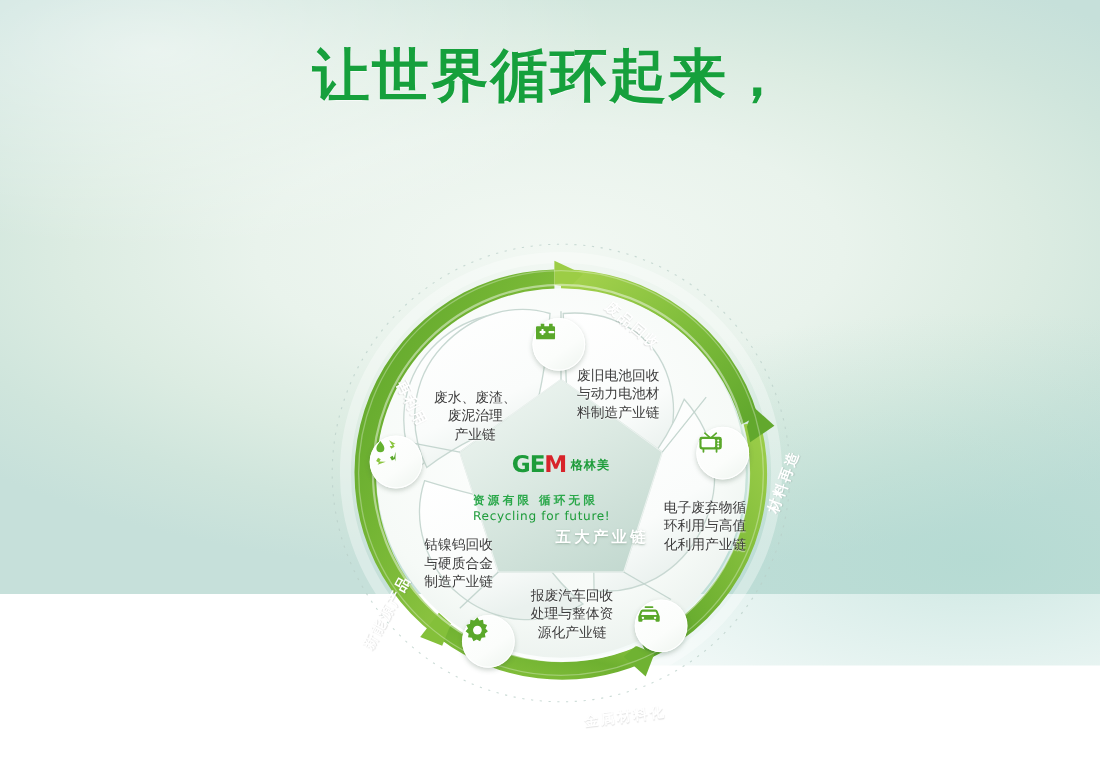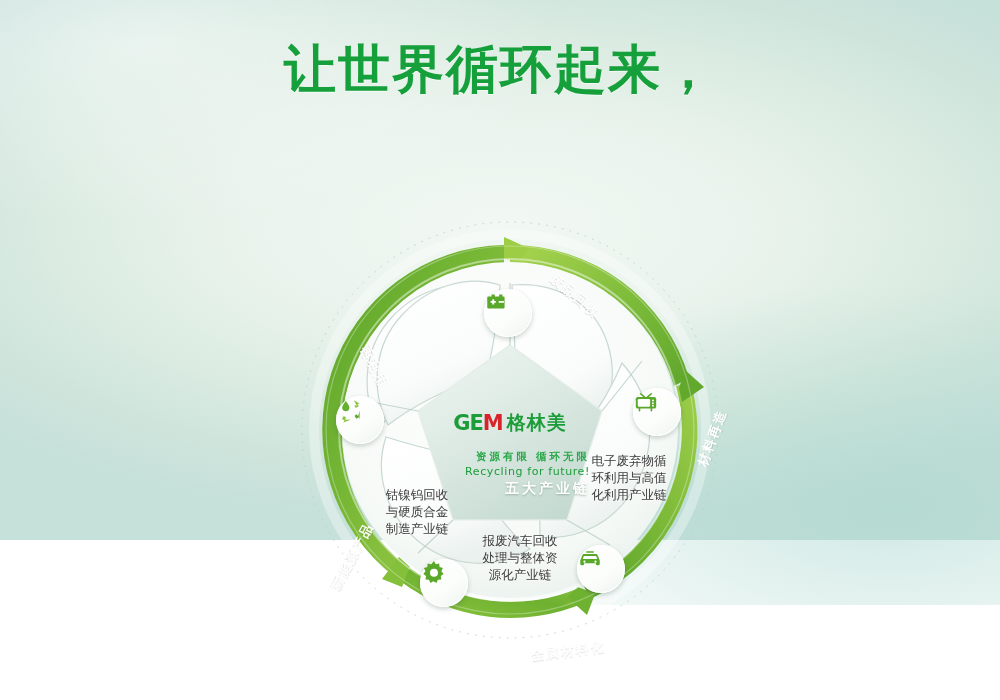--- a/index.html
+++ b/index.html
@@ -56,29 +56,29 @@
 
   .icon-bubble{
     position:absolute;width:48px;height:48px;border-radius:50%;
     background:linear-gradient(145deg,#ffffff 0%,#fbfdfb 60%,#eef4ef 100%);
     box-shadow:0 2px 5px rgba(60,90,70,.28), inset 0 0 0 1px rgba(255,255,255,.9);
     display:flex;align-items:center;justify-content:center;
   }
   .icon-bubble svg{display:block;}
 
   .center-logo{
-    position:absolute;left:140px;top:195px;width:160px;text-align:right;
+    position:absolute;left:140px;top:195px;width:160px;text-align:left;
   }
   .logo-row{display:flex;align-items:center;justify-content:center;gap:4px;}
   .logo-gem{
     font-size:21px;font-weight:bold;color:#1d9c3a;letter-spacing:-1px;
     font-family:"DejaVu Sans",sans-serif;
   }
   .logo-m{color:#d8232a;}
-  .logo-cn{font-size:19px;font-weight:bold;color:#1d9c3a;letter-spacing:1px;font-family:Liberation Mono, monospace;}
+  .logo-cn{font-size:11px;font-weight:bold;color:#1d9c3a;letter-spacing:1px;font-family:Liberation Mono, monospace;}
   .logo-slogan{
     font-size:10.5px;color:#2aa84a;font-weight:bold;letter-spacing:3px;margin-top:14px;
   }
   .logo-en{
     font-size:11px;color:#1d9c3a;font-weight:normal;letter-spacing:.6px;margin-top:1px;
     font-family:"DejaVu Sans",sans-serif;
   }
   .center-sub{
     position:absolute;left:140px;top:265px;width:160px;text-align:right;
     font-size:14px;font-weight:bold;letter-spacing:3px;
@@ -185,33 +185,39 @@
 
       <g stroke="#bfd2cb" stroke-width="1.2" fill="none" opacity="0.9">
         <path d="M 220 130 L 220 68"></path>
         <path d="M 312 196 L 352 146"></path>
         <path d="M 277 305 L 320 330"></path>
         <path d="M 163 305 L 128 338"></path>
         <path d="M 128 196 L 76 186"></path>
       </g>
     </svg>
 
-
-    <div class="petal-label" style="left:284px;top:238px;width:110px;">电子废弃物循
+    <div class="petal-label" style="left:212px;top:118px;width:120px;">废旧电池回收
+与动力电池材
+料制造产业链</div>
+
+    <div class="petal-label" style="left:296px;top:238px;width:110px;">电子废弃物循
 环利用与高值
 化利用产业链</div>
 
     <div class="petal-label" style="left:170px;top:318px;width:120px;">报废汽车回收
 处理与整体资
 源化产业链</div>
 
     <div class="petal-label" style="left:72px;top:272px;width:110px;">钴镍钨回收
 与硬质合金
 制造产业链</div>
 
+    <div class="petal-label" style="left:82px;top:138px;width:120px;">废水、废渣、
+废泥治理
+产业链</div>
 
     <div class="icon-bubble" style="left:194px;top:74px;">
       <svg width="26" height="26" viewBox="0 0 24 24">
         <path d="M7 5h3v2h4V5h3v2h1a1 1 0 0 1 1 1v9a1 1 0 0 1-1 1H4a1 1 0 0 1-1-1V8a1 1 0 0 1 1-1h3z" fill="#5aa82a"></path>
         <rect x="6" y="11" width="5" height="1.8" rx="0.6" fill="#fff"></rect>
         <rect x="7.6" y="9.4" width="1.8" height="5" rx="0.6" fill="#fff"></rect>
         <rect x="13.5" y="11" width="5" height="1.8" rx="0.6" fill="#fff"></rect>
       </svg>
     </div>
 

